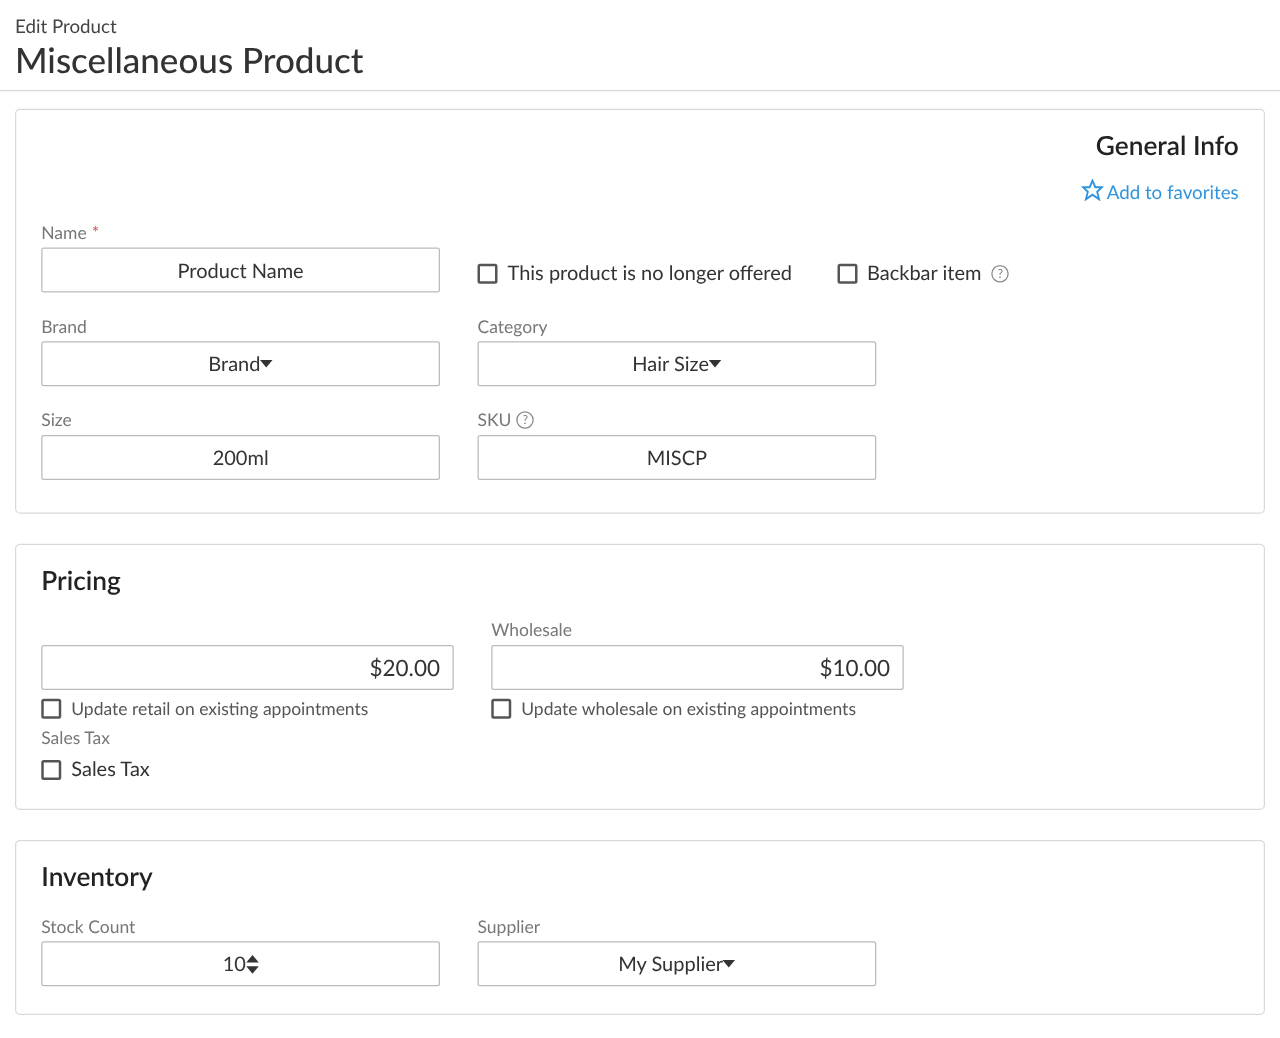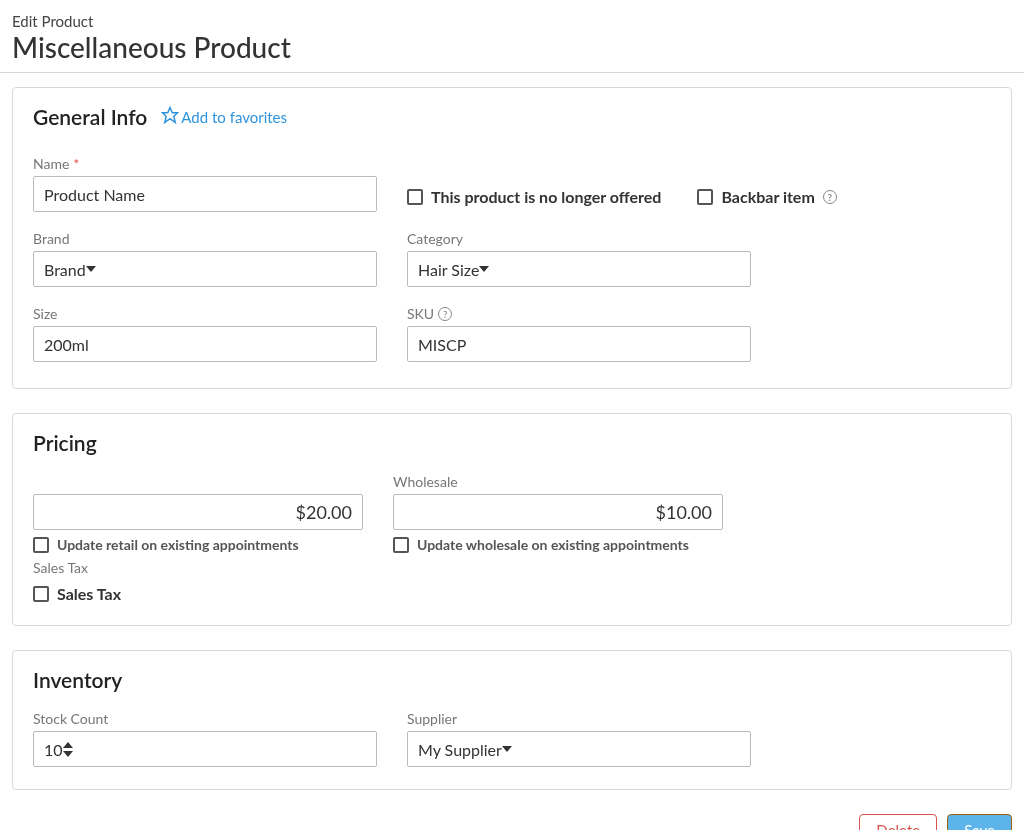--- a/index.html
+++ b/index.html
@@ -10,46 +10,46 @@
     background: #fff;
   }
   .page { width: 1024px; padding: 0 12px 20px; }
   .breadcrumb { font-size: 15px; color: #444; padding-top: 12px; }
   .page-title { font-size: 28px; font-weight: 500; color: #333; margin: 0 0 8px 0; }
   .hr { border: none; border-top: 1px solid #d9d9d9; margin: 0 -12px 14px; }
   .card {
     border: 1px solid #d9d9d9; border-radius: 4px;
     padding: 16px 20px 22px; margin-bottom: 24px;
   }
-  .card-head { display:flex; align-items:center; gap:14px; margin-bottom:26px; }
+  .card-head { display:flex; align-items:flex-end; gap:14px; margin-bottom:12px;flex-direction:column; }
   .card-title { font-size: 21px; font-weight: 600; color:#222; }
   .fav-link { color:#2f94de; font-size:15px; display:flex; align-items:center; gap:2px; cursor:pointer; }
   .fav-link svg { width:18px; height:18px; }
   .row { display:flex; gap:30px; margin-bottom:18px; align-items:flex-end; }
   .col { flex:0 0 300px; }
   .col-check { flex:1 1 auto; display:flex; align-items:center; gap:36px; padding-bottom:6px; }
   .field-label { font-size:14px; color:#777; margin-bottom:4px; display:flex; align-items:center; gap:4px; }
   .req { color:#d9534f; }
   .text-input, .select-input, .num-input {
-    width:344px; height:36px; border:1px solid #bbb; border-radius:2px;
+    width:319px; height:36px; border:1px solid #bbb; border-radius:2px;
     font-size:16px; padding:0 10px; color:#333; background:#fff;
-    display:flex; align-items:center; justify-content:flex-start;
+    display:flex; align-items:center; justify-content:center;
   }
   .text-input.right { justify-content:flex-end; }
   .select-input { cursor:pointer; }
   .caret-down {
     width:0;height:0;border-left:5px solid transparent;border-right:5px solid transparent;border-top:6px solid #333;
   }
   .stepper { display:flex; flex-direction:column; }
   .stepper span {
     width:0;height:0;border-left:5px solid transparent;border-right:5px solid transparent;
   }
   .stepper .up { border-bottom:6px solid #333; margin-bottom:3px; }
   .stepper .down { border-top:6px solid #333; }
-  .chk { display:flex; align-items:center; gap:8px; cursor:pointer;font-weight:bold; }
+  .chk { display:flex; align-items:center; gap:8px; cursor:pointer; }
   .chk-box {
     width:16px;height:16px;border:2px solid #555;border-radius:2px;flex:0 0 auto;
   }
   .chk-label { font-size:16px; color:#333; }
   .chk-sub { font-size:14px; color:#555; }
   .help-icon {
     width:14px;height:14px;border:1.4px solid #888;border-radius:50%;
     display:inline-flex;align-items:center;justify-content:center;
     font-size:10px;color:#888;line-height:1;flex:0 0 auto;
   }

